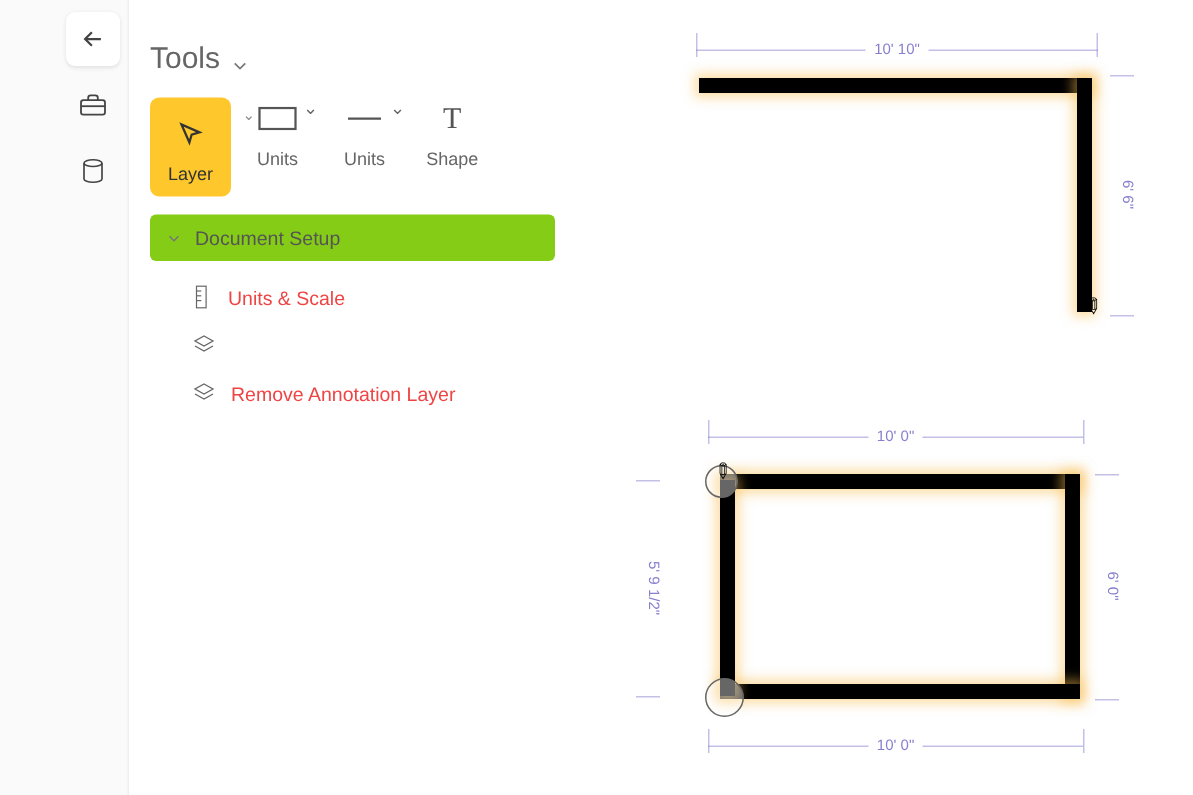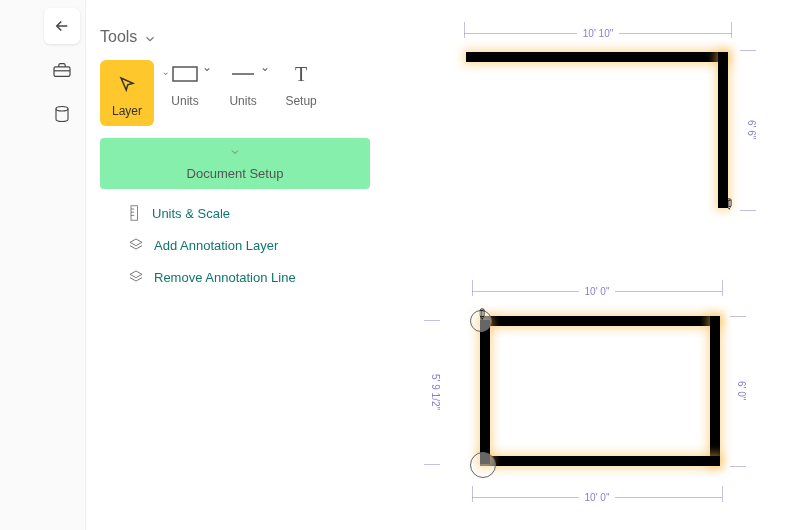--- a/index.html
+++ b/index.html
@@ -33,21 +33,21 @@
   .side-btn.plain {
     background: transparent;
     box-shadow: none;
   }
   .panel {
     position: absolute;
     left: 100px; top: 28px;
     width: 270px;
   }
   .panel-title {
-    font-size: 16px;
+    font-size: 20px;
     color: #666;
     display: flex;
     align-items: flex-end;
     gap: 6px;
     margin-bottom: 14px;
   }
   .tool-row {
     display: flex;
     gap: 14px;
     align-items: flex-start;
@@ -104,36 +104,35 @@
     align-items: center;
     justify-content: center;
   }
   .add-wall .cursor {
     position: absolute;
     right: 88px;
     top: 14px;
     pointer-events: none;
   }
   .section-header {
-    background: #86efac;
+    background: #84cc16;
     border-radius: 4px;
     padding: 8px 10px;
     display: flex;
     align-items: center;
     gap: 8px;
     color: #555;
     margin-bottom: 8px;
-    flex-direction: column;
   }
   .list-item {
     padding: 8px 10px 8px 28px;
     display: flex;
     align-items: center;
     gap: 10px;
-    color: #0f766e;
+    color: #ef4444;
     border-radius: 4px;
   }
 
   
   .canvas {
     position: absolute;
     left: 390px; top: 0;
     width: 405px; height: 530px;
   }
   .dim-h, .dim-v {
@@ -246,21 +245,21 @@
               <line x1="1" y1="4" x2="23" y2="4" stroke="#555" stroke-width="1.5"></line>
             </svg>
         </div>
         <span>Units</span>
       </div>
       <span class="tool caret-right">⌄</span>
     </div>
     <div class="tool-cell">
       <div class="tool">
         <div class="glyph" style="font-family:Georgia,serif;font-size:20px;color:#555">T</div>
-        <span>Setup</span>
+        <span>Shape</span>
       </div>
     </div>
   </div>
 
 
   <div class="section-header">
     <svg width="12" height="12" viewBox="0 0 24 24" fill="none" stroke="#777" stroke-width="2">
         <polyline points="6 9 12 15 18 9"></polyline>
       </svg>
     <span>Document Setup</span>
@@ -273,28 +272,27 @@
         <line x1="2" y1="9" x2="6" y2="9"></line>
         <line x1="2" y1="13" x2="6" y2="13"></line>
       </svg>
     <span>Units &amp; Scale</span>
   </div>
   <div class="list-item">
     <svg width="16" height="16" viewBox="0 0 24 24" fill="none" stroke="#666" stroke-width="1.3">
         <path d="M12 3l9 5-9 5-9-5z"></path>
         <path d="M3 13l9 5 9-5"></path>
       </svg>
-    <span>Add Annotation Layer</span>
   </div>
   <div class="list-item">
     <svg width="16" height="16" viewBox="0 0 24 24" fill="none" stroke="#666" stroke-width="1.3">
         <path d="M12 3l9 5-9 5-9-5z"></path>
         <path d="M3 13l9 5 9-5"></path>
       </svg>
-    <span>Remove Annotation Line</span>
+    <span>Remove Annotation Layer</span>
   </div>
 </div>
 
 <div class="canvas">
 
   <div class="dim-h" style="left:74px; top:28px; width:268px;">
       <span>10' 10"</span>
     </div>
   <div class="tick" style="left:74px; top:22px; width:1px; height:16px;"></div>
   <div class="tick" style="left:341px; top:22px; width:1px; height:16px;"></div>

